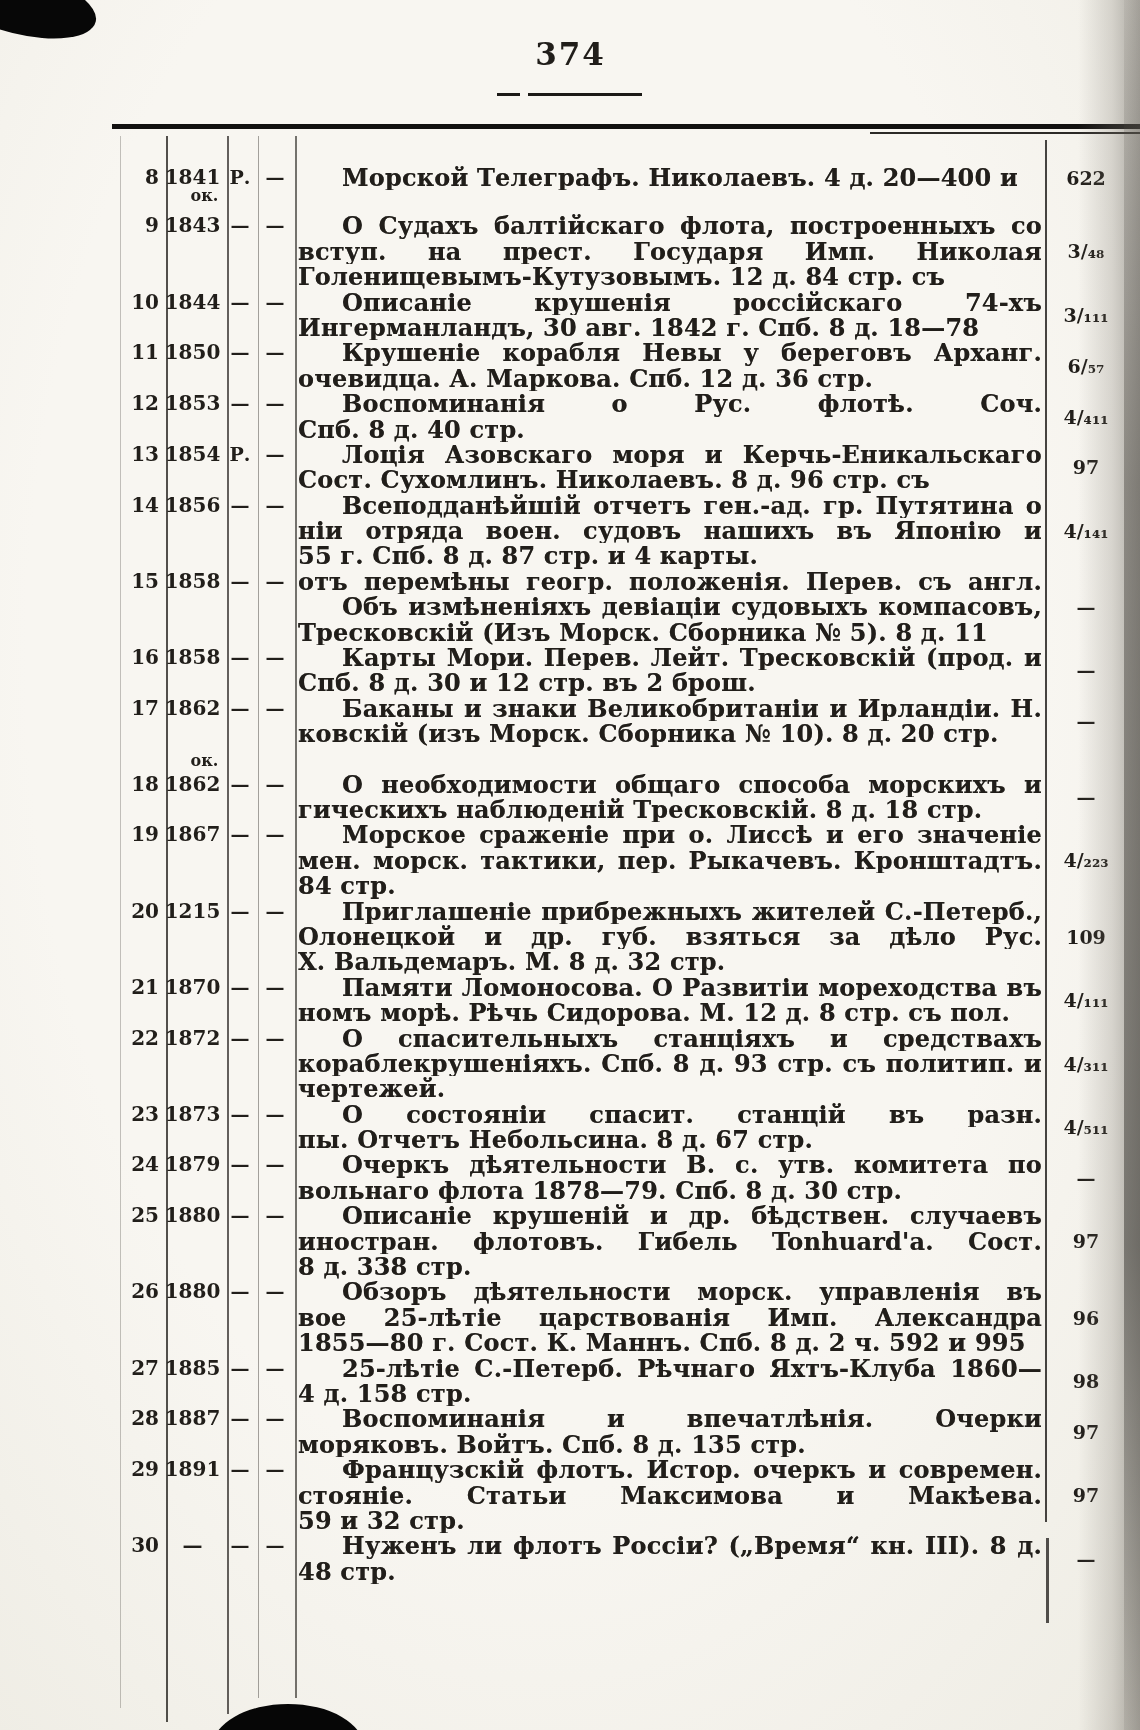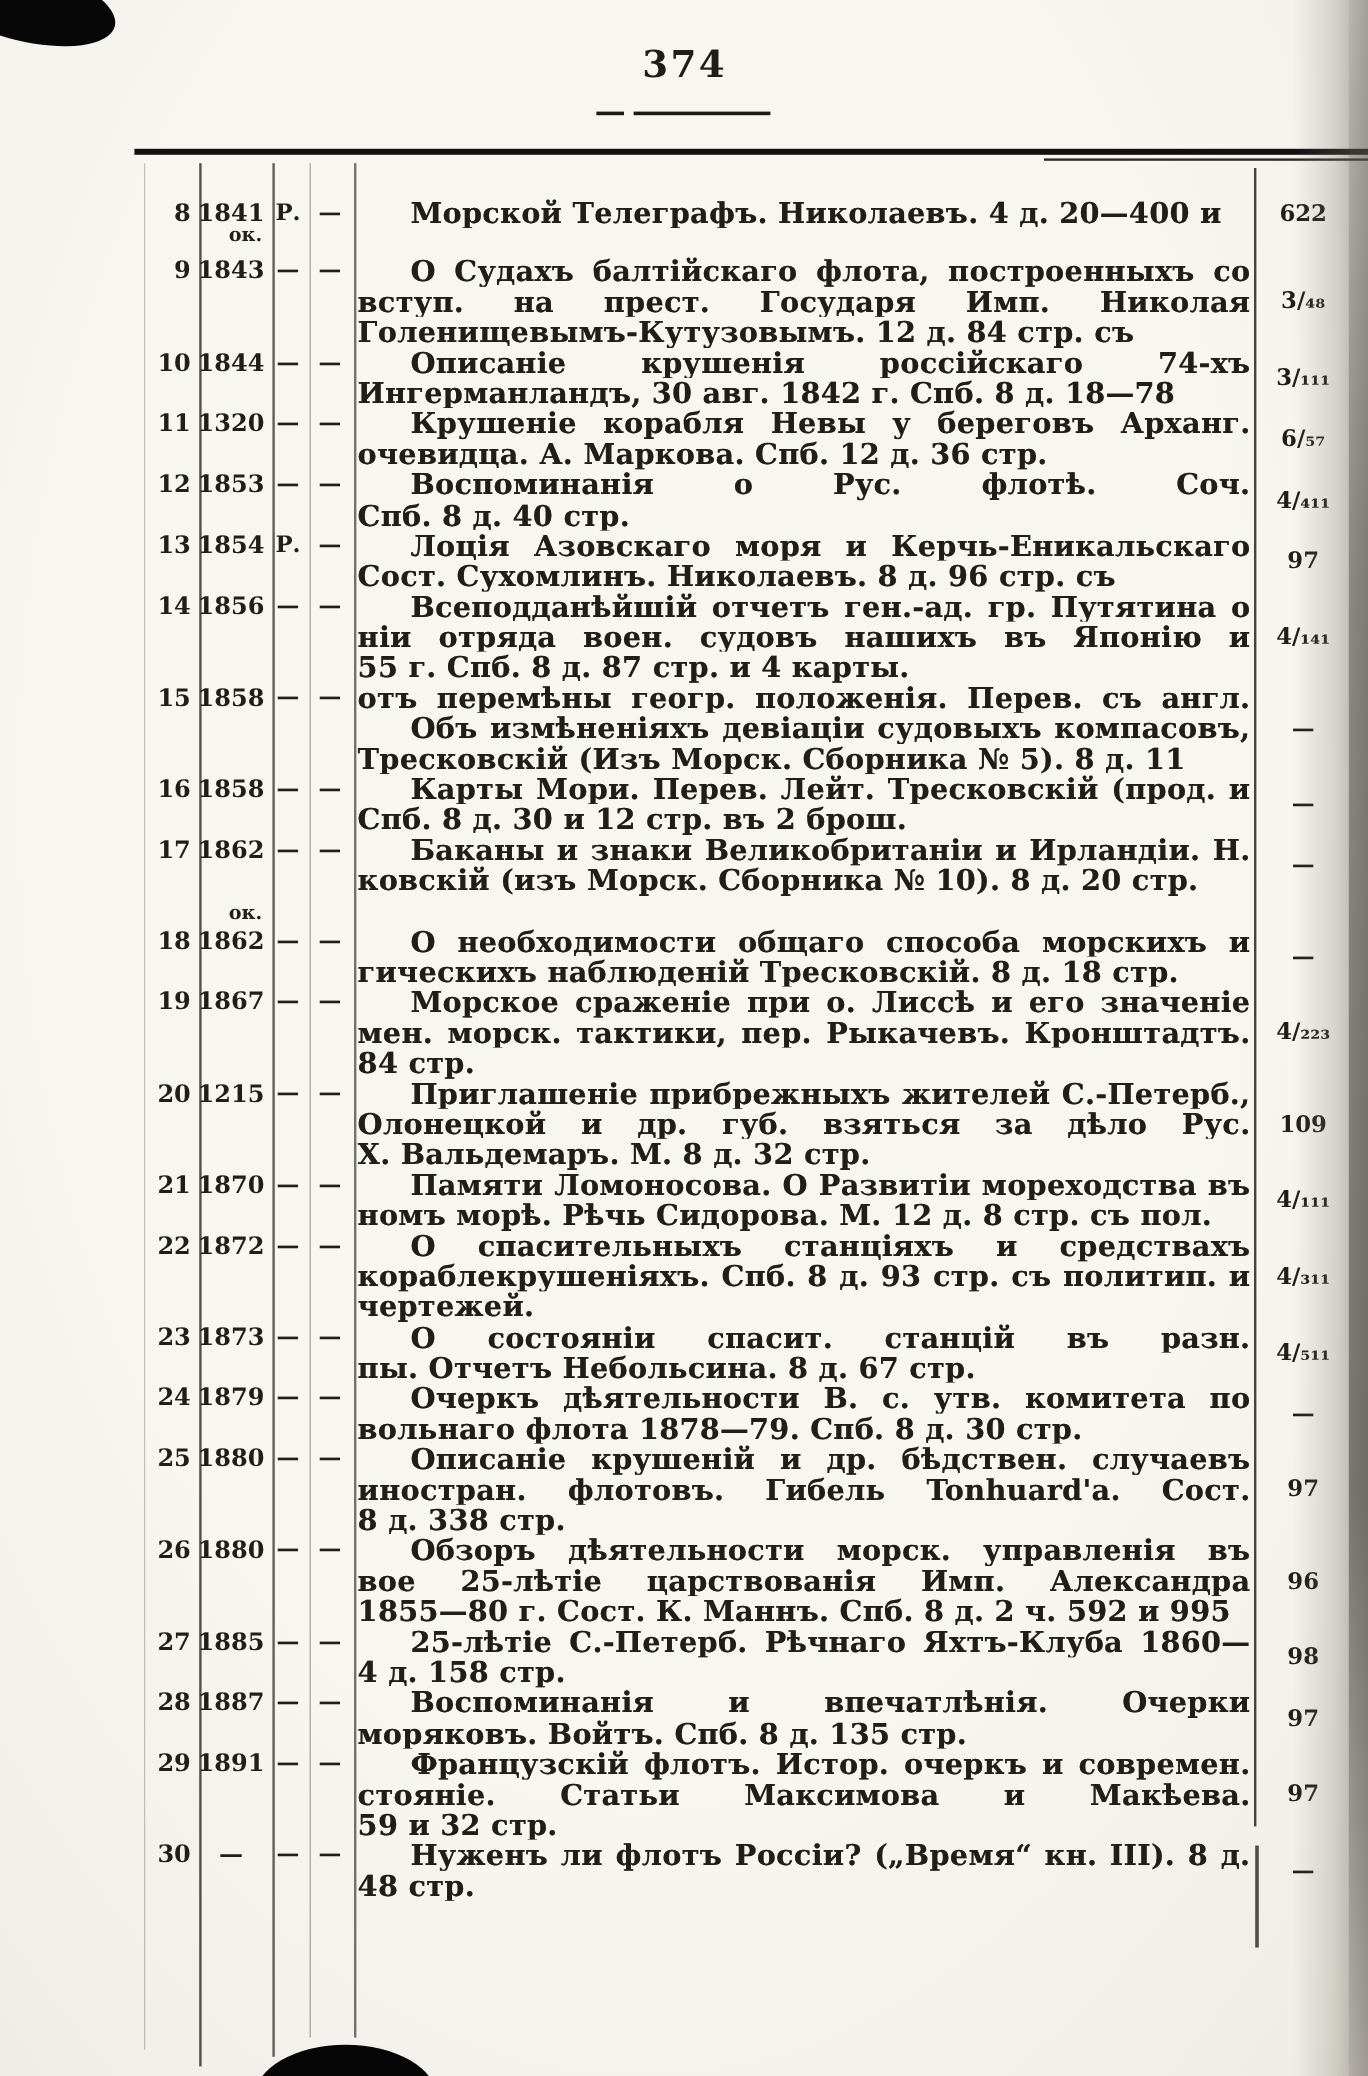--- a/index.html
+++ b/index.html
@@ -129,21 +129,21 @@
     <div class="c-text">
           <div class="line first j">Описаніе крушенія россійскаго 74-хъ пушечнаго корабля</div>
           <div class="line last">Ингерманландъ, 30 авг. 1842 г. Спб. 8 д. 18—78 стр.</div>
         </div>
     <div class="c-ref">3/₁₁₁</div>
   </div>
 
   <div class="entry">
     <div class="c-num">11</div>
     <div class="c-year">
-      <span class="yr">1320</span>
+      <span class="yr">1850</span>
       
     </div>
     <div class="c-mark">—</div>
     <div class="c-dash">—</div>
     <div class="c-text">
           <div class="line first j">Крушеніе корабля Невы у береговъ Арханг. порта. Разск.</div>
           <div class="line last">очевидца. А. Маркова. Спб. 12 д. 36 стр.</div>
         </div>
     <div class="c-ref">6/₅₇</div>
   </div>

